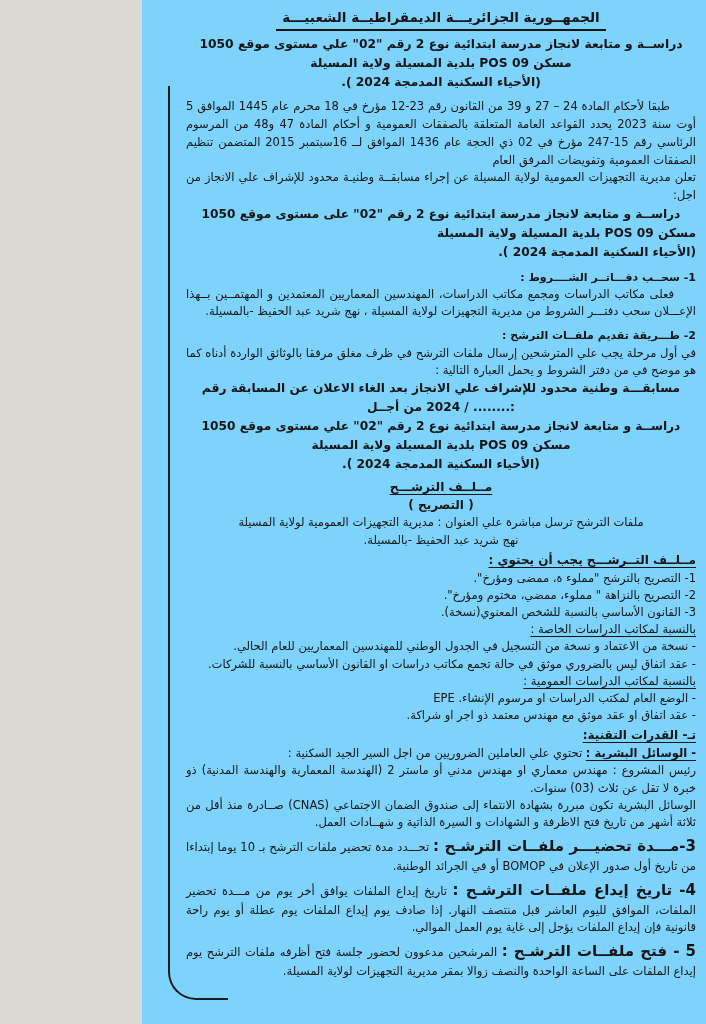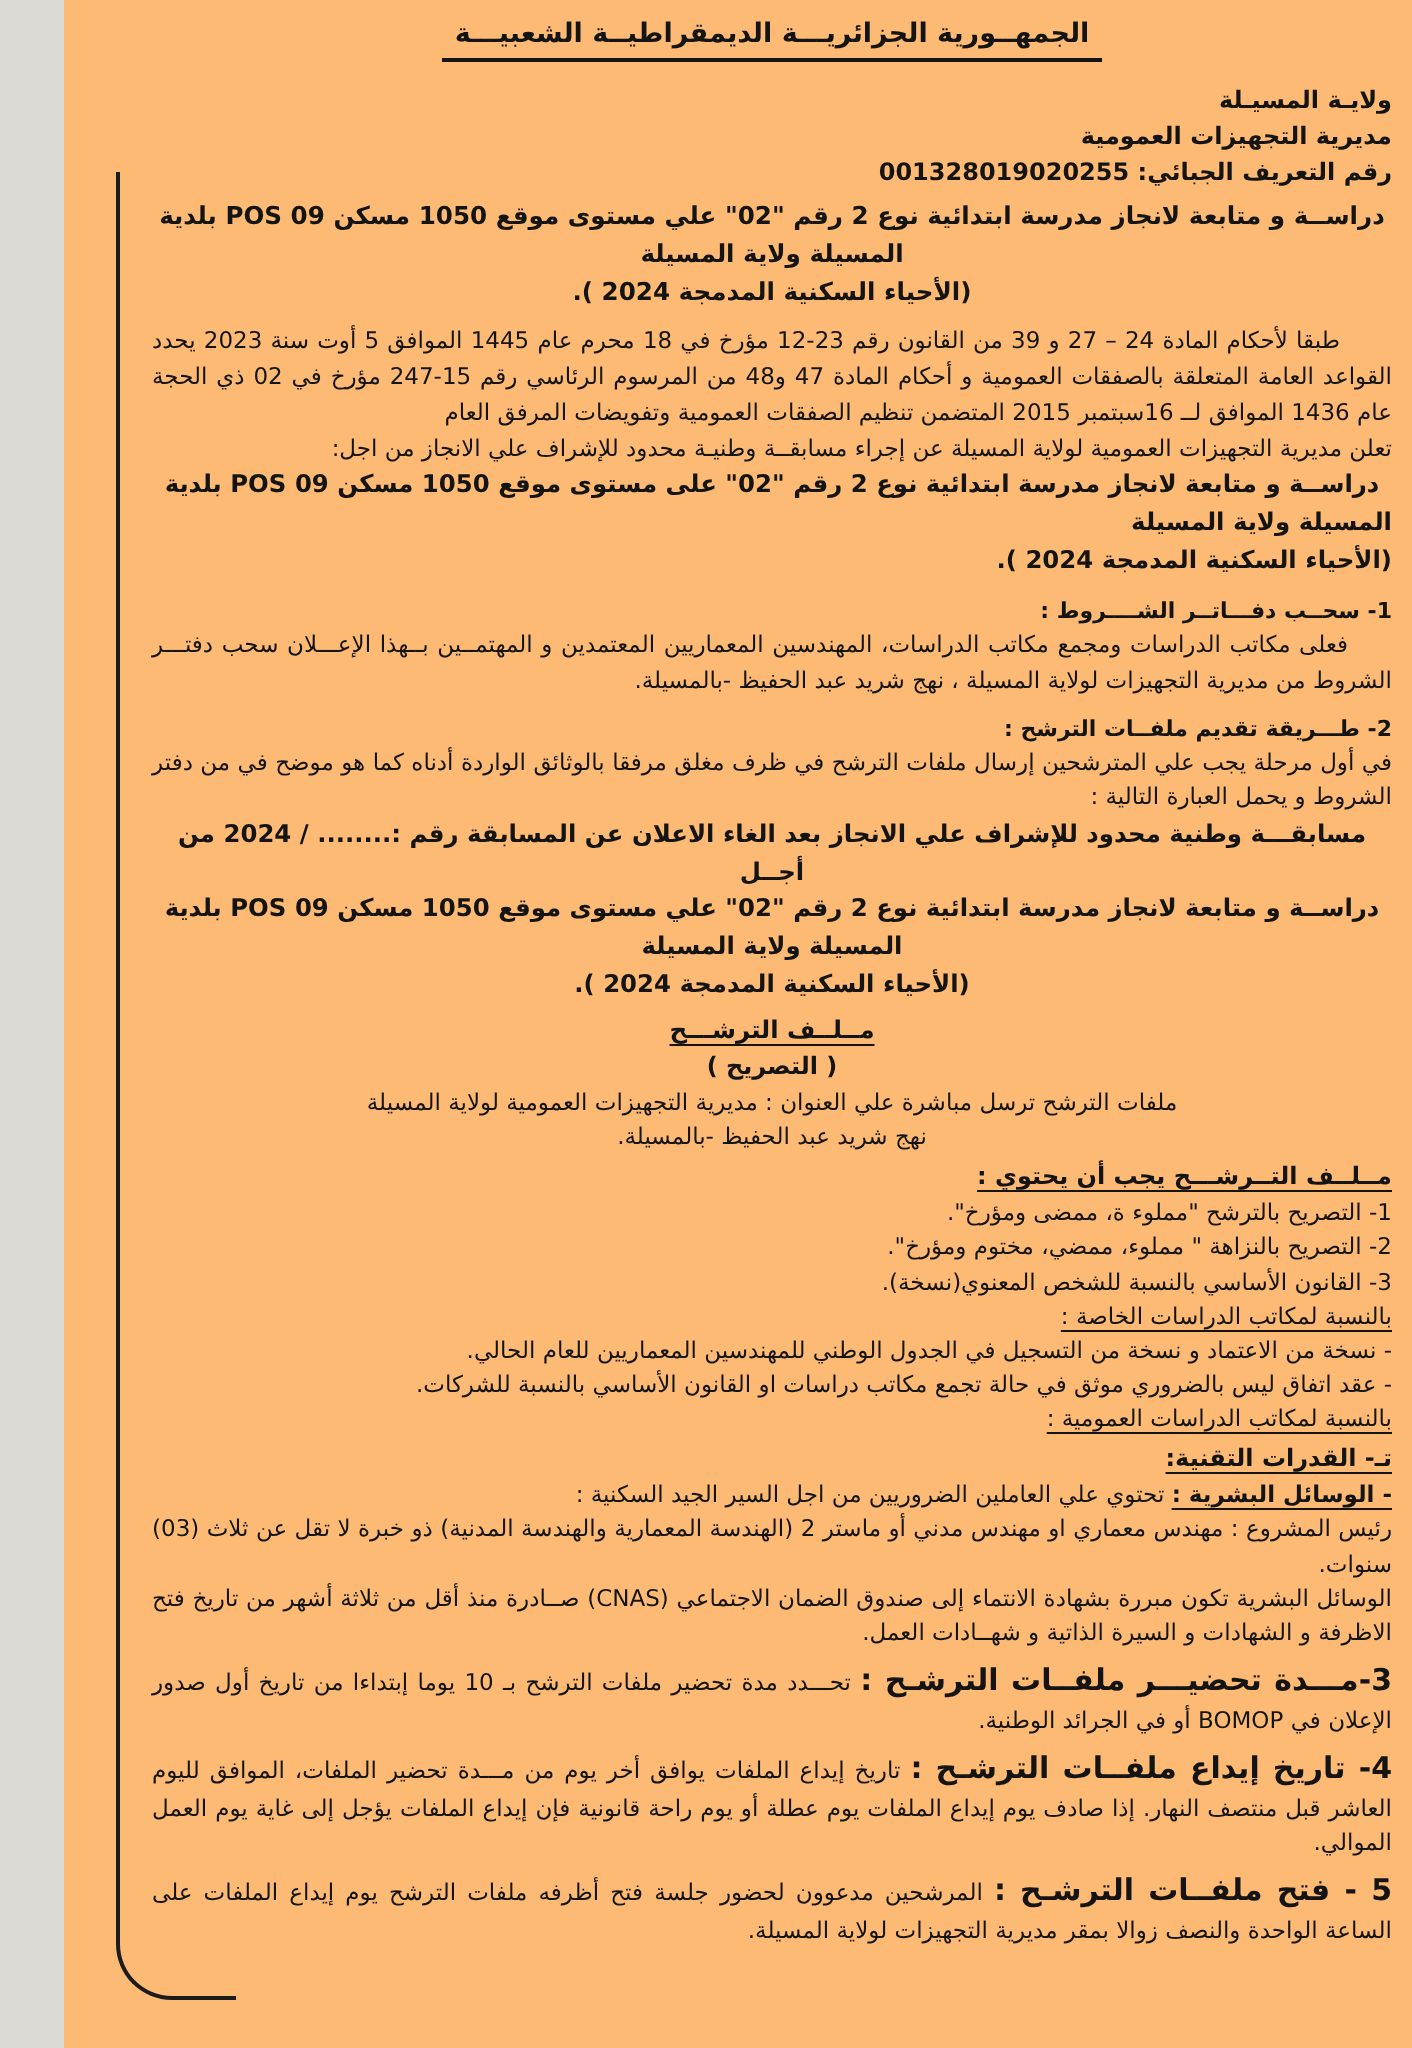--- a/index.html
+++ b/index.html
@@ -3,22 +3,22 @@
 <meta charset="utf-8">
 <style>
   html,body{margin:0;padding:0;}
   body{
     width:706px;height:1024px;
     background:#dcdad5;
     font-family:"DejaVu Sans", sans-serif;
   }
   .page{
     position:relative;
-    width:674px;height:1024px;
-    background:#fdba74;
+    width:564px;height:1024px;
+    background:#7dd3fc;
     color:#141414;
     direction:rtl;
     overflow:hidden;
     box-sizing:border-box;
   }
   .left-rule{
     position:absolute;
     left:26px;top:86px;
     width:58px;height:912px;
     border-left:2px solid #1c1c1c;
@@ -59,28 +59,20 @@
 </head>
 <body>
 
 <div class="page">
   <div class="left-rule"></div>
 
   <div class="content">
 
     <div class="doc-header">الجمهــورية الجزائريـــة الديمقراطيــة الشعبيـــة</div>
 
-    <div class="org-block">
-      <div>ولايـة المسيـلة</div>
-      <div>مديرية التجهيزات العمومية</div>
-      <div class="taxid">
-        <span>رقم التعريف الجبائي:</span>
-        <span>001328019020255</span>
-      </div>
-    </div>
 
     <div class="title-block">
       <div>دراســة  و متابعة لانجاز مدرسة ابتدائية نوع 2 رقم "02" علي مستوى موقع 1050 مسكن POS 09 بلدية المسيلة ولاية المسيلة</div>
       <div>(الأحياء السكنية المدمجة 2024 ).</div>
     </div>
 
     <div class="legal">
       <div class="indent">طبقا لأحكام المادة 24 – 27 و  39 من القانون رقم 23-12 مؤرخ في 18 محرم عام 1445 الموافق 5 أوت سنة 2023 يحدد القواعد العامة المتعلقة بالصفقات العمومية و أحكام المادة 47 و48 من  المرسوم الرئاسي رقم 15-247 مؤرخ في 02 ذي الحجة عام 1436 الموافق لــ 16سبتمبر 2015 المتضمن تنظيم الصفقات العمومية وتفويضات المرفق العام</div>
       <div>تعلن مديرية التجهيزات العمومية  لولاية المسيلة عن إجراء مسابقــة وطنيـة محدود  للإشراف علي الانجاز من اجل:</div>
       <div class="center-bold">دراســة  و متابعة لانجاز مدرسة ابتدائية نوع 2 رقم "02" على مستوى موقع 1050 مسكن POS 09 بلدية المسيلة ولاية المسيلة</div>
@@ -110,20 +102,24 @@
       <div>2- التصريح بالنزاهة " مملوء، ممضي، مختوم ومؤرخ".</div>
       <div>3- القانون الأساسي بالنسبة للشخص المعنوي(نسخة).</div>
     </div>
 
     <div class="uline">بالنسبة لمكاتب الدراسات الخاصة :</div>
     <div class="list-block">
       <div>-  نسخة من الاعتماد و نسخة من التسجيل في الجدول الوطني للمهندسين المعماريين للعام الحالي.</div>
       <div>- عقد اتفاق ليس بالضروري موثق في حالة تجمع مكاتب دراسات او القانون الأساسي بالنسبة للشركات.</div>
     </div>
     <div class="uline">بالنسبة لمكاتب الدراسات العمومية :</div>
+    <div class="list-block">
+      <div>- الوضع العام لمكتب الدراسات او مرسوم الإنشاء. EPE</div>
+      <div>- عقد اتفاق او عقد  موثق مع مهندس معتمد ذو اجر او شراكة.</div>
+    </div>
 
     <div class="cap-heading uline">تـ- القدرات التقنية:</div>
     <div class="sec-body">
       <b class="uline">- الوسائل البشرية :</b><span> تحتوي علي العاملين الضروريين من اجل السير الجيد السكنية :</span>
     </div>
     <div class="sec-body">رئيس المشروع : مهندس معماري او مهندس مدني أو ماستر 2 (الهندسة المعمارية والهندسة المدنية)  ذو خبرة لا تقل عن ثلاث  (03) سنوات.</div>
     <div class="sec-body">الوسائل البشرية تكون مبررة بشهادة الانتماء إلى صندوق الضمان الاجتماعي (CNAS) صــادرة منذ أقل من ثلاثة أشهر من تاريخ فتح الاظرفة و الشهادات و السيرة الذاتية  و شهــادات العمل.</div>
 
     <div class="num-sec">
       <b>3-مـــدة تحضيـــر ملفــات الترشـح :</b><span> تحـــدد مدة تحضير ملفات الترشح  بـ 10 يوما إبتداءا من تاريخ أول  صدور  الإعلان في BOMOP  أو في الجرائد الوطنية.</span>

